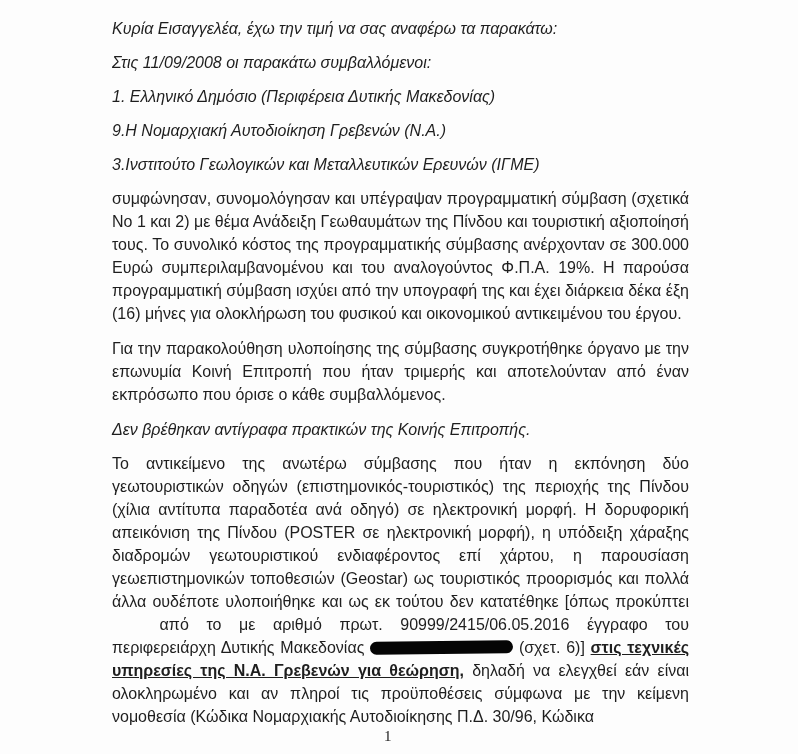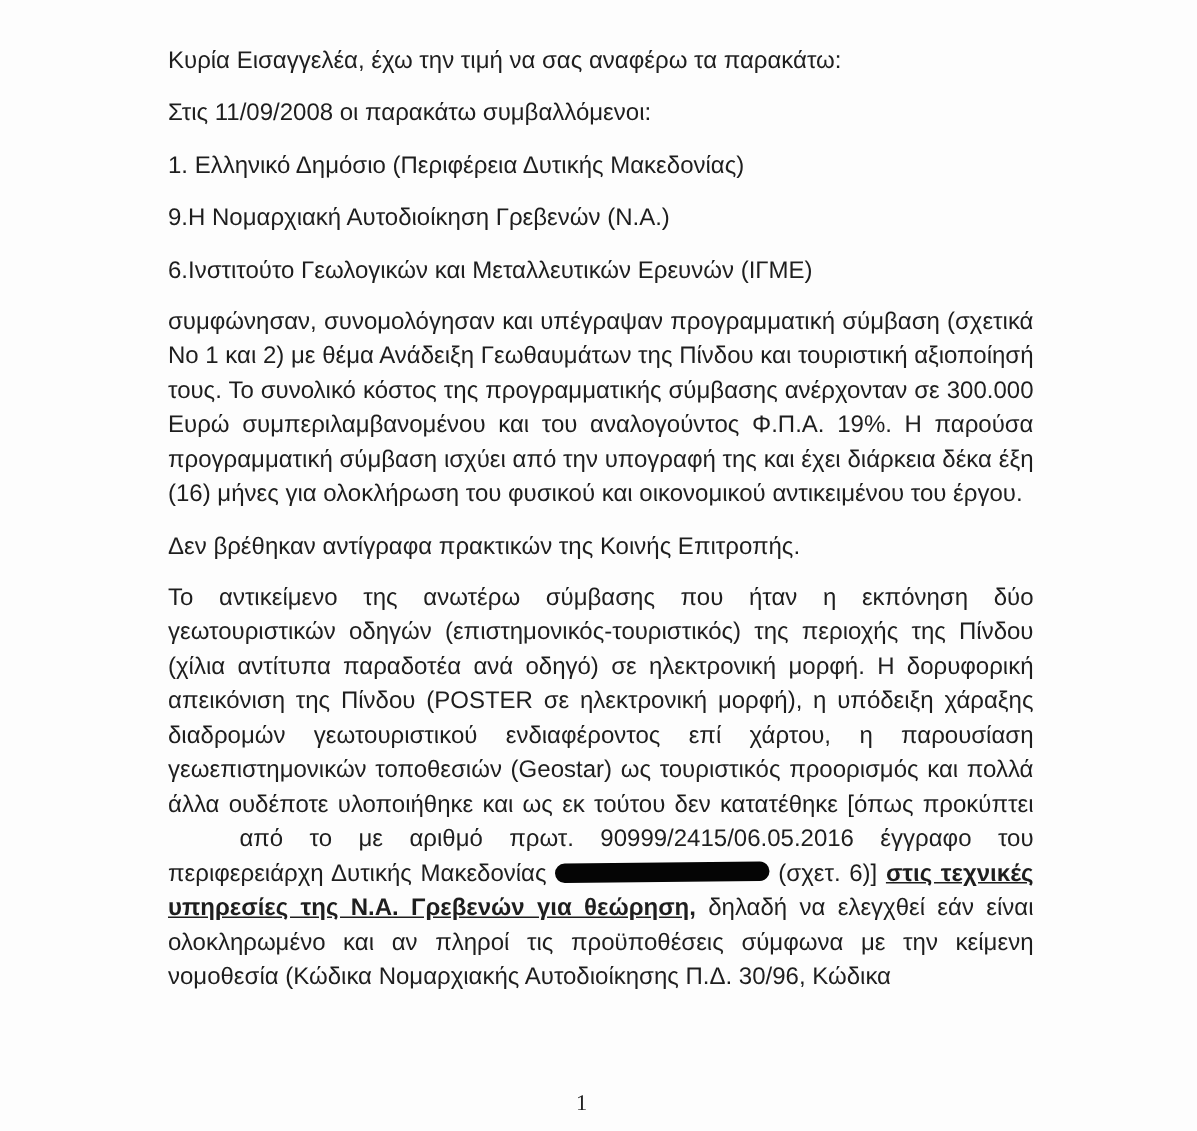--- a/index.html
+++ b/index.html
@@ -25,22 +25,23 @@
     }
     .content {
       position: absolute;
       left: 112px;
       top: 17px;
       width: 577px;
       font-size: 16px;
       line-height: 23px;
     }
     .p-single {
-      margin: 12px 0 11px 0;
+      margin: 0 0 11px 0;
       white-space: nowrap;
+      font-style: italic;
     }
     .p-just {
       margin: 0 0 12px 0;
       text-align: justify;
       text-align-last: left;
     }
     .redaction {
       display: inline-block;
       width: 143px;
       height: 13px;
@@ -68,24 +69,25 @@
 
 <div class="page">
   <div class="content">
 
     <p class="p-single">Κυρία Εισαγγελέα, έχω την τιμή να σας αναφέρω τα παρακάτω:</p>
 
     <p class="p-single">Στις 11/09/2008 οι παρακάτω συμβαλλόμενοι:</p>
 
     <p class="p-single">1. Ελληνικό Δημόσιο (Περιφέρεια Δυτικής Μακεδονίας)</p>
     <p class="p-single">9.Η Νομαρχιακή Αυτοδιοίκηση Γρεβενών (Ν.Α.)</p>
-    <p class="p-single">6.Ινστιτούτο Γεωλογικών και Μεταλλευτικών Ερευνών (ΙΓΜΕ)</p>
+    <p class="p-single">3.Ινστιτούτο Γεωλογικών και Μεταλλευτικών Ερευνών (ΙΓΜΕ)</p>
 
     <p class="p-just">συμφώνησαν, συνομολόγησαν και υπέγραψαν προγραμματική σύμβαση (σχετικά Νο 1 και 2) με θέμα Ανάδειξη Γεωθαυμάτων της Πίνδου και τουριστική αξιοποίησή τους. Το συνολικό κόστος της προγραμματικής σύμβασης ανέρχονταν σε 300.000 Ευρώ συμπεριλαμβανομένου και του αναλογούντος Φ.Π.Α. 19%. Η παρούσα προγραμματική σύμβαση ισχύει από την υπογραφή της και έχει διάρκεια δέκα έξη (16) μήνες για ολοκλήρωση του φυσικού και οικονομικού αντικειμένου του έργου.</p>
 
+    <p class="p-just">Για την παρακολούθηση υλοποίησης της σύμβασης συγκροτήθηκε όργανο με την επωνυμία Κοινή Επιτροπή που ήταν τριμερής και αποτελούνταν από έναν εκπρόσωπο που όρισε ο κάθε συμβαλλόμενος.</p>
 
     <p class="p-single">Δεν βρέθηκαν αντίγραφα πρακτικών της Κοινής Επιτροπής.</p>
 
     <p class="p-just">
       <span>Το αντικείμενο της ανωτέρω σύμβασης που ήταν η εκπόνηση δύο γεωτουριστικών οδηγών (επιστημονικός-τουριστικός) της περιοχής της Πίνδου (χίλια αντίτυπα παραδοτέα ανά οδηγό) σε ηλεκτρονική μορφή. Η δορυφορική απεικόνιση της Πίνδου (POSTER σε ηλεκτρονική μορφή), η υπόδειξη χάραξης διαδρομών γεωτουριστικού ενδιαφέροντος επί χάρτου, η παρουσίαση γεωεπιστημονικών τοποθεσιών (Geostar) ως τουριστικός προορισμός και πολλά άλλα ουδέποτε υλοποιήθηκε και ως εκ τούτου δεν κατατέθηκε [όπως προκύπτει</span>
       <span class="gap"></span>
       <span>από το με αριθμό πρωτ. 90999/2415/06.05.2016 έγγραφο του περιφερειάρχη Δυτικής Μακεδονίας</span>
       <span class="redaction"></span>
       <span>(σχετ. 6)]</span>
       <span class="emph">στις τεχνικές υπηρεσίες της Ν.Α. Γρεβενών για θεώρηση,</span>

